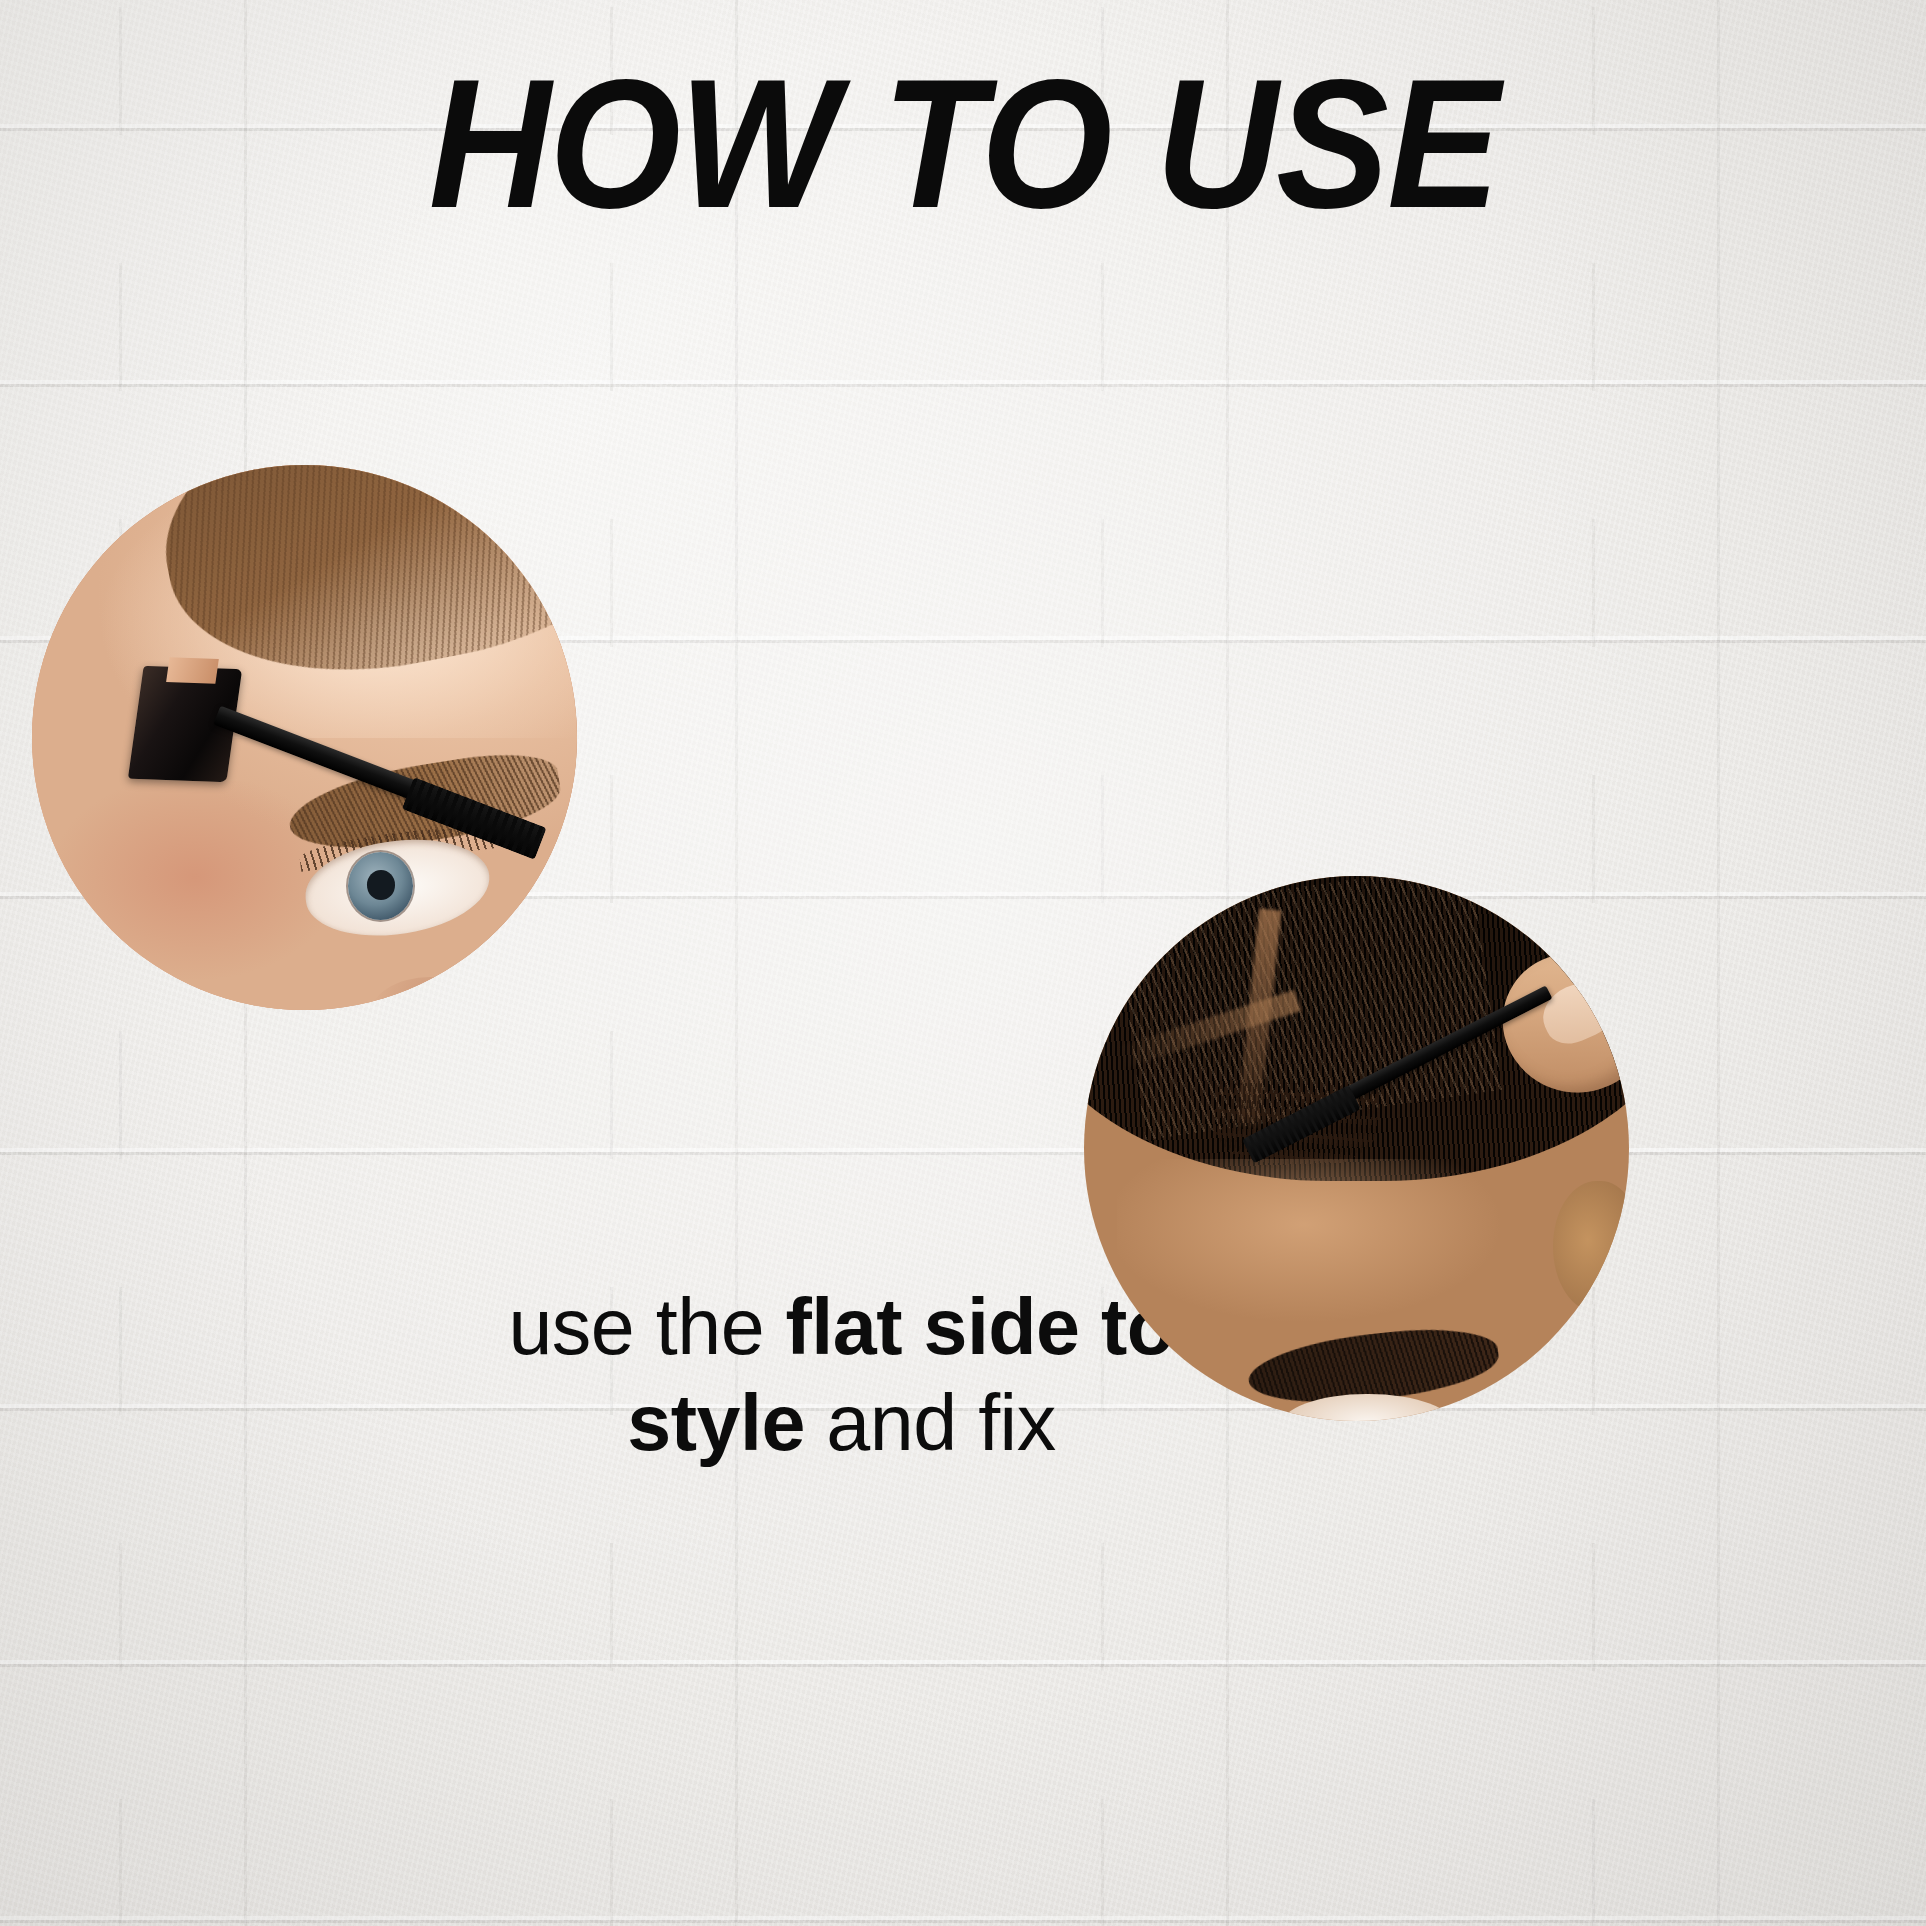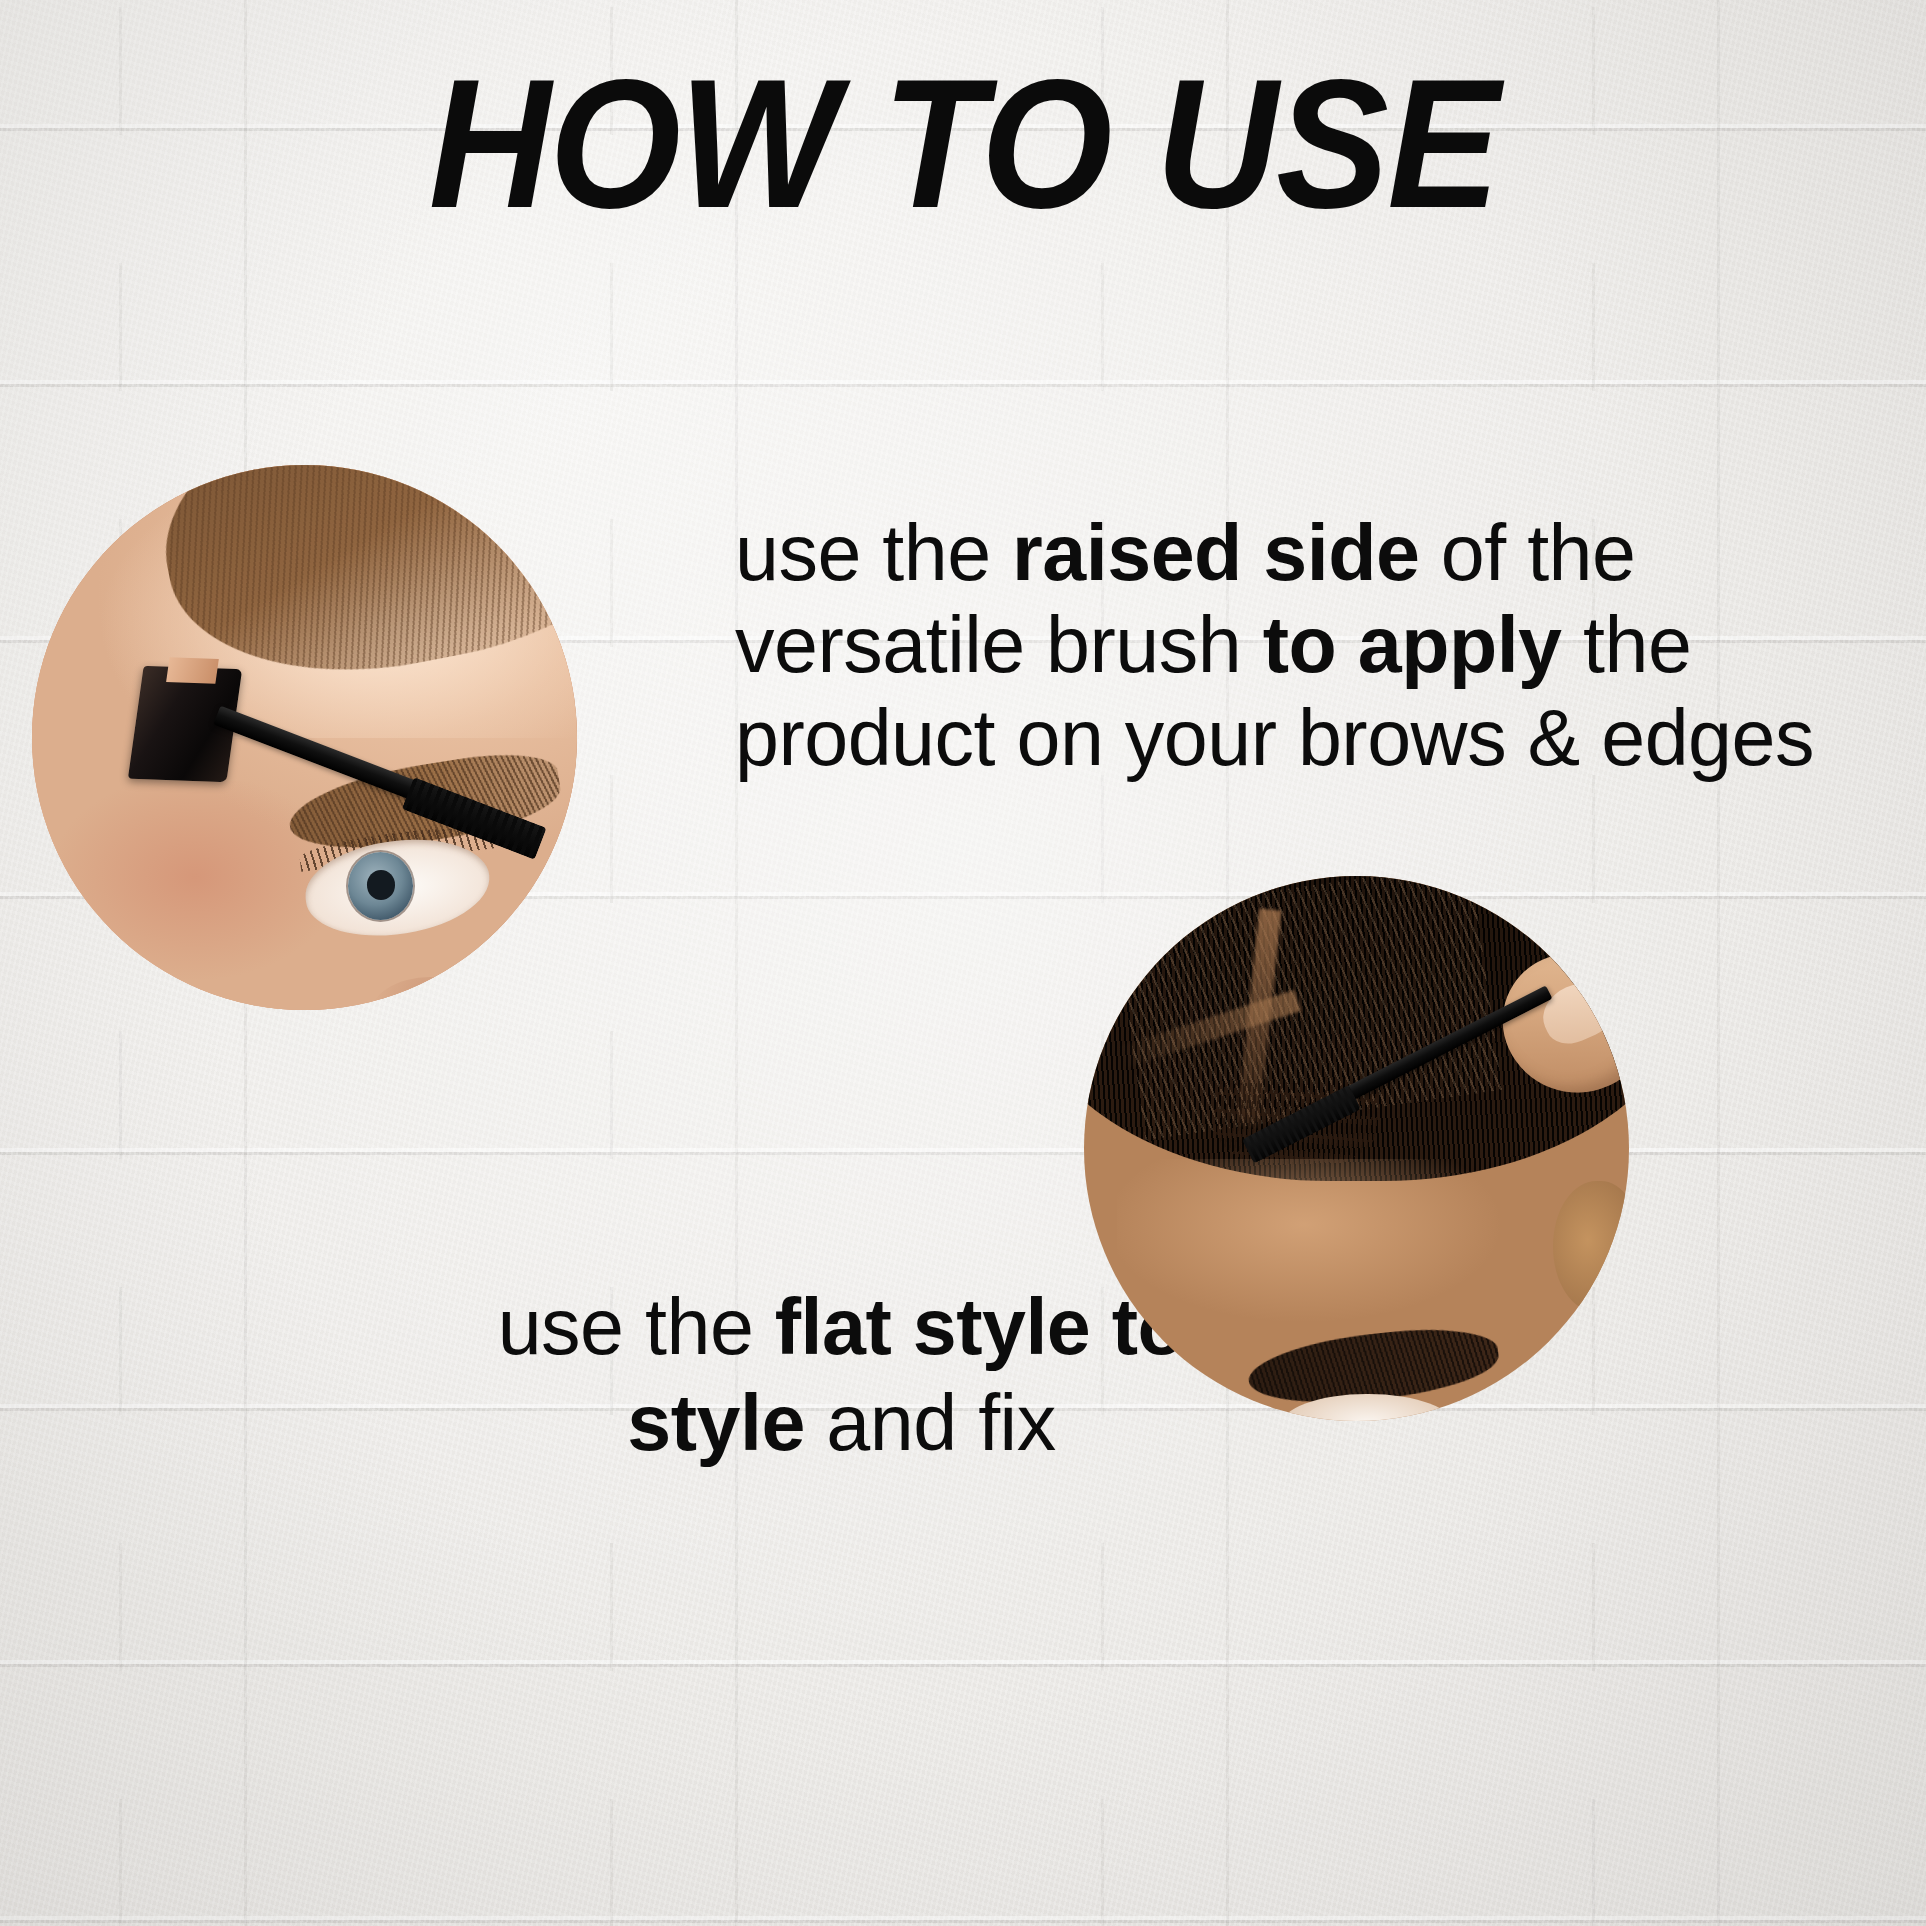--- a/index.html
+++ b/index.html
@@ -339,23 +339,22 @@
     <div class="p1-pupil"></div>
     <div class="p1-eye2"></div>
     <div class="p1-iris2"></div>
     <div class="p1-nose"></div>
     <div class="p1-cap"></div>
     <div class="p1-capgold"></div>
     <div class="p1-wand"></div>
     <div class="p1-bristles"></div>
   </div>
 
-  <div class="copy" id="copy-brows"><span>use the </span><b>raised side</b><span> of the versatile brush </span><b>to apply</b><span> the product on your brows &amp; edges</span></div>
-
-  <div class="copy" id="copy-style"><span>use the </span><b>flat style</b><span> </span><b>to style</b><span> and fix</span></div>
+
+  <div class="copy" id="copy-style"><span>use the </span><b>flat side</b><span> </span><b>to style</b><span> and fix</span></div>
 
   <div class="photo" id="photo-edges">
     <div class="p2-skin"></div>
     <div class="p2-hair"></div>
     <div class="p2-sheen"></div>
     <div class="p2-part"></div>
     <div class="p2-partL"></div>
     <div class="p2-baby"></div>
     <div class="p2-forehead"></div>
     <div class="p2-ear"></div>

